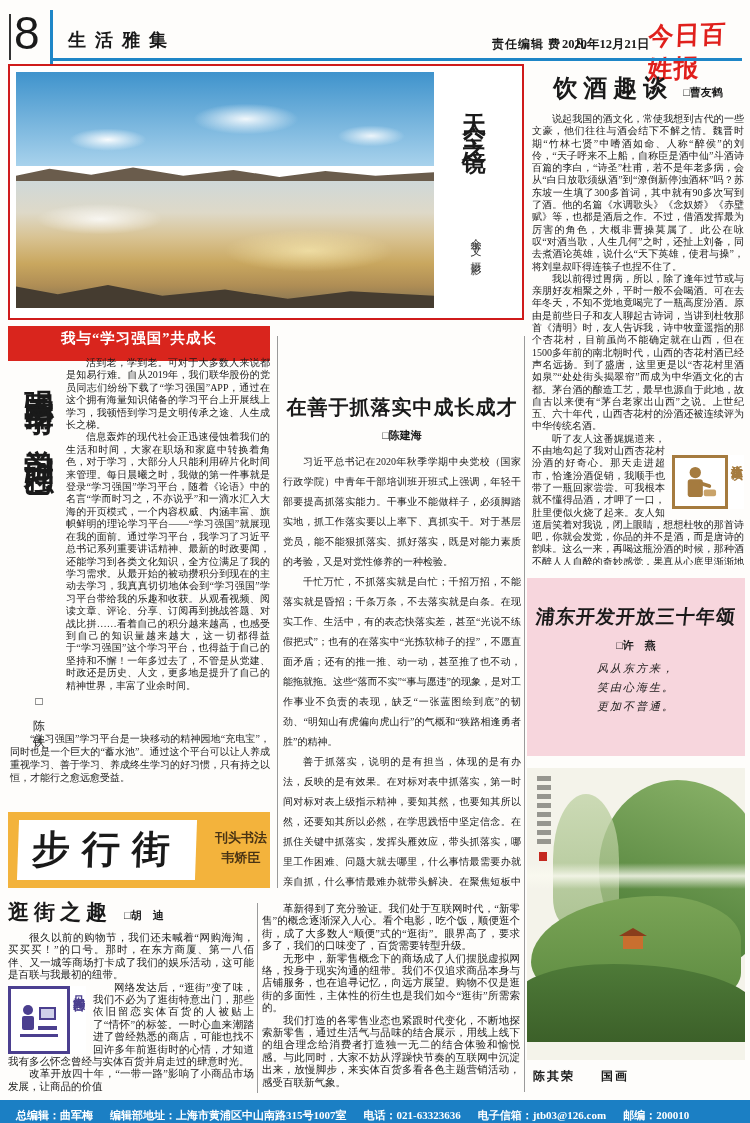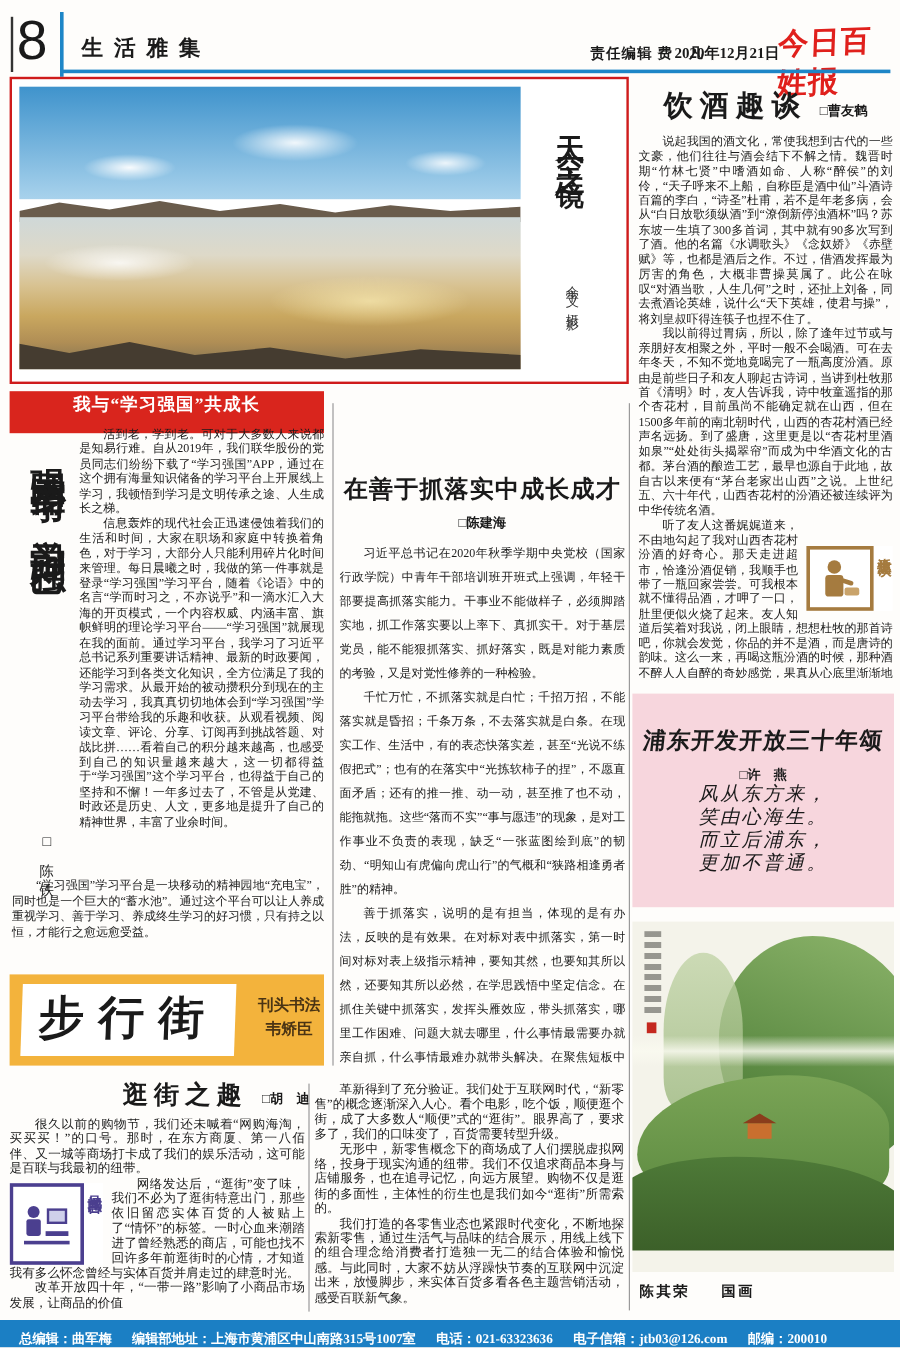--- a/index.html
+++ b/index.html
@@ -52,21 +52,21 @@
   .tagbox .lbl{writing-mode:vertical-rl;text-orientation:upright;font-size:12px;font-weight:bold;
                color:#a57b3f;letter-spacing:1px;margin-left:2px;line-height:14px;}
   .tagbox.purple .sq{border-color:#4b3f8f;width:56px;height:62px;}
   .tagbox.purple .lbl{color:#4b3f8f;}
   .fl-r{float:right;margin:22px 0 2px 7px;}
   .fl-l{float:left;margin:4px 7px 2px 0;}
   
   .poem{left:527px;top:578px;width:218px;height:178px;background:#f7d6dd;text-align:center;}
   .poem-title{font-size:19px;font-weight:900;letter-spacing:1px;margin-top:26px;transform:skewX(-6deg);}
   .poem-author{font-size:11px;font-weight:bold;margin-top:8px;}
-  .poem-lines{margin-top:0;font-size:16px;line-height:19px;letter-spacing:2px;font-style:italic;}
+  .poem-lines{margin-top:6px;font-size:11px;line-height:19px;letter-spacing:2px;font-style:italic;}
   
   .painting-box{left:527px;top:768px;width:220px;height:322px;}
   .painting{position:absolute;left:0;top:0;width:218px;height:292px;background:#f4f3ea;overflow:hidden;}
   .pt-inscription{position:absolute;left:10px;top:8px;width:14px;height:70px;
      background:repeating-linear-gradient(180deg,#4a4a45 0 5px,transparent 5px 9px);opacity:.55;}
   .pt-seal{position:absolute;left:12px;top:84px;width:8px;height:9px;background:#c4281f;}
   .pt-far{position:absolute;left:26px;top:26px;width:66px;height:130px;background:linear-gradient(180deg,#c2d4a8,#9cb87f);
      border-radius:50% 50% 20% 20%;opacity:.8;}
   .pt-main{position:absolute;right:-24px;top:12px;width:170px;height:190px;
      background:linear-gradient(200deg,#8db56b,#57863f 70%);border-radius:46% 54% 38% 52%;}
@@ -96,21 +96,21 @@
   .impl-head .a-author{font-size:11px;font-weight:bold;margin-top:7px;}
   .impl-body{left:283px;top:452px;width:238px;max-height:438px;overflow:hidden;}
   .impl-body p{font-size:10px;line-height:20px;}
   
   .street{left:8px;top:812px;width:262px;height:76px;background:#f3b33c;}
   .street-inner{position:absolute;left:10px;top:8px;width:178px;height:60px;background:#fff;
      text-align:center;line-height:58px;font-size:38px;font-weight:900;letter-spacing:12px;transform:skewX(-2deg);}
   .street-credit{position:absolute;left:200px;top:16px;width:66px;text-align:center;
      font-size:13px;font-weight:bold;color:#4a3414;line-height:20px;}
   
-  .shop-head{left:8px;top:898px;width:250px;text-align:right;}
+  .shop-head{left:8px;top:898px;width:250px;text-align:left;}
   .shop-head .a-title{font-size:21px;font-weight:900;letter-spacing:5px;}
   .shop-head .a-author{font-size:11px;font-weight:bold;margin-left:8px;}
   .shop-col1{left:8px;top:932px;width:246px;max-height:164px;overflow:hidden;}
   .shop-col2{left:262px;top:903px;width:258px;max-height:193px;overflow:hidden;}
   .shop-col1 p,.shop-col2 p{font-size:10.5px;line-height:12.4px;}
   
   .vline{width:1px;background:#9a9a9a;}
   .vl1{left:277px;top:336px;height:552px;}
   .vl2{left:524px;top:336px;height:756px;}
   .vl3{left:257px;top:903px;height:190px;}
@@ -211,21 +211,20 @@
       <p>长安何处在，只在马蹄下。我们只有不断提升站位的高度，萃取思想的纯度，增强担当的力度，锤炼作风的硬度，既要真抓实干，又要常抓善抓，让指示精神在推进工作中落地生根，让举措要求在工作落实中开花结果。</p>
     </div>
   </div>
 
   <div class="abs poem">
     <div class="poem-title">浦东开发开放三十年颂</div>
     <div class="poem-author">□许　燕</div>
     <div class="poem-lines">
       <div>风从东方来，</div>
       <div>笑由心海生。</div>
-      <div>而立后浦东，</div>
       <div>更加不普通。</div>
     </div>
   </div>
 
   <div class="abs painting-box">
     <div class="painting">
       <div class="pt-main"></div>
       <div class="pt-far"></div>
       <div class="pt-mist"></div>
       <div class="pt-mid"></div>

